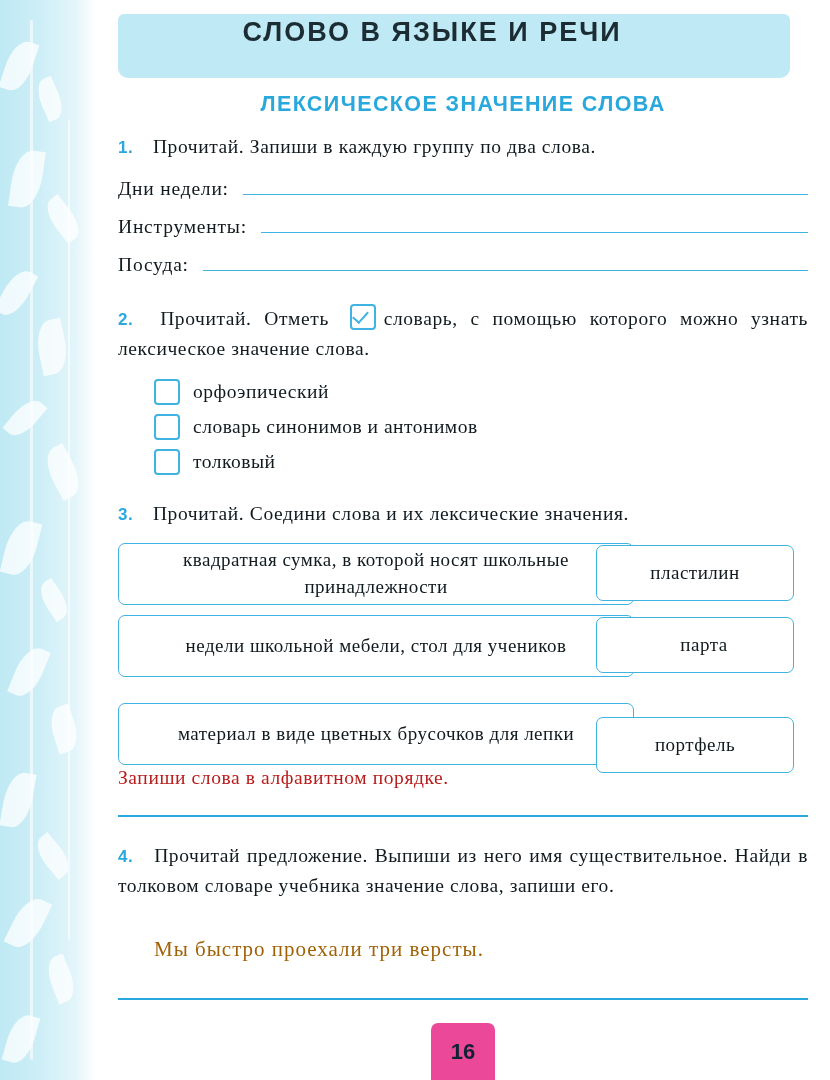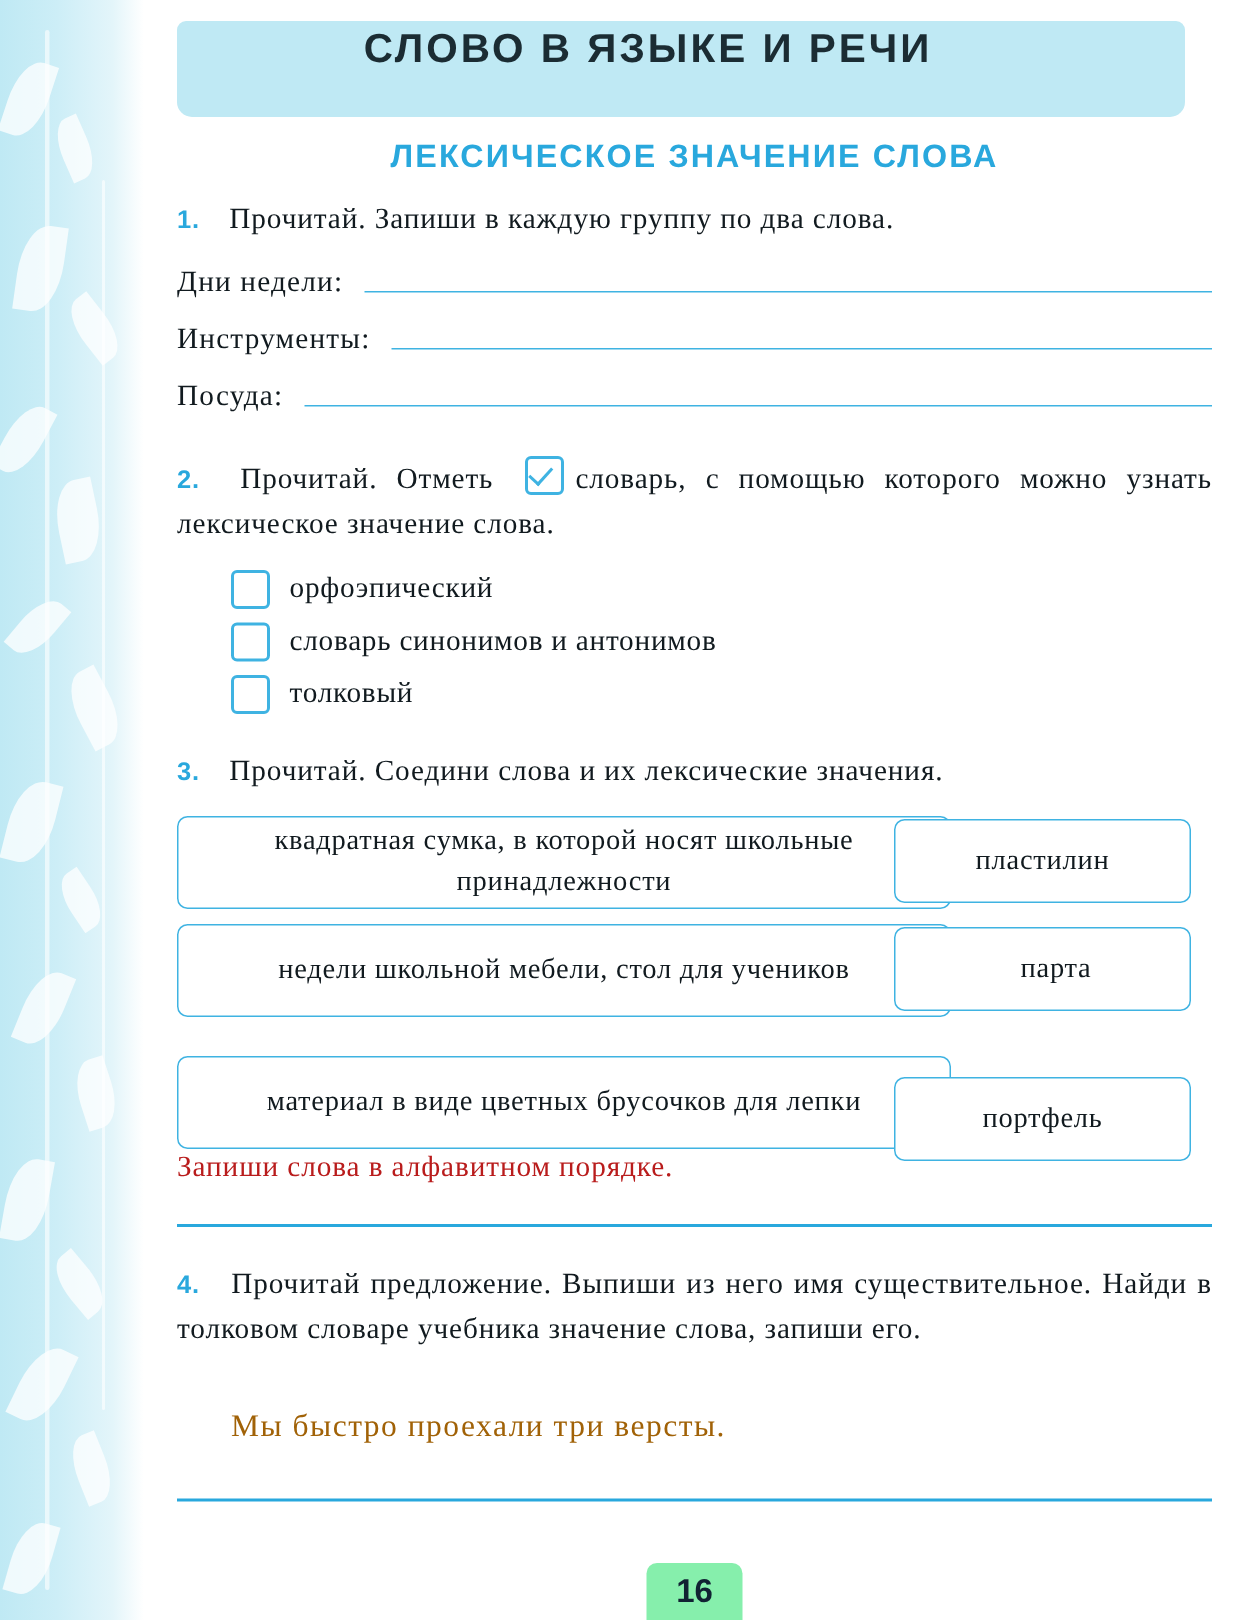--- a/index.html
+++ b/index.html
@@ -226,22 +226,22 @@
   .page-num-wrap {
     position: absolute;
     left: 0;
     bottom: 0;
     width: 734px;
     display: flex;
     justify-content: center;
   }
   .page-num {
     width: 64px;
-    height: 38px;
-    background: #86efac;
+    height: 57px;
+    background: #ec4899;
     border-radius: 7px 7px 0 0;
     display: flex;
     align-items: center;
     justify-content: center;
     font-family: "Liberation Sans", sans-serif;
     font-weight: bold;
     font-size: 22px;
     color: #123;
   }
 </style>

